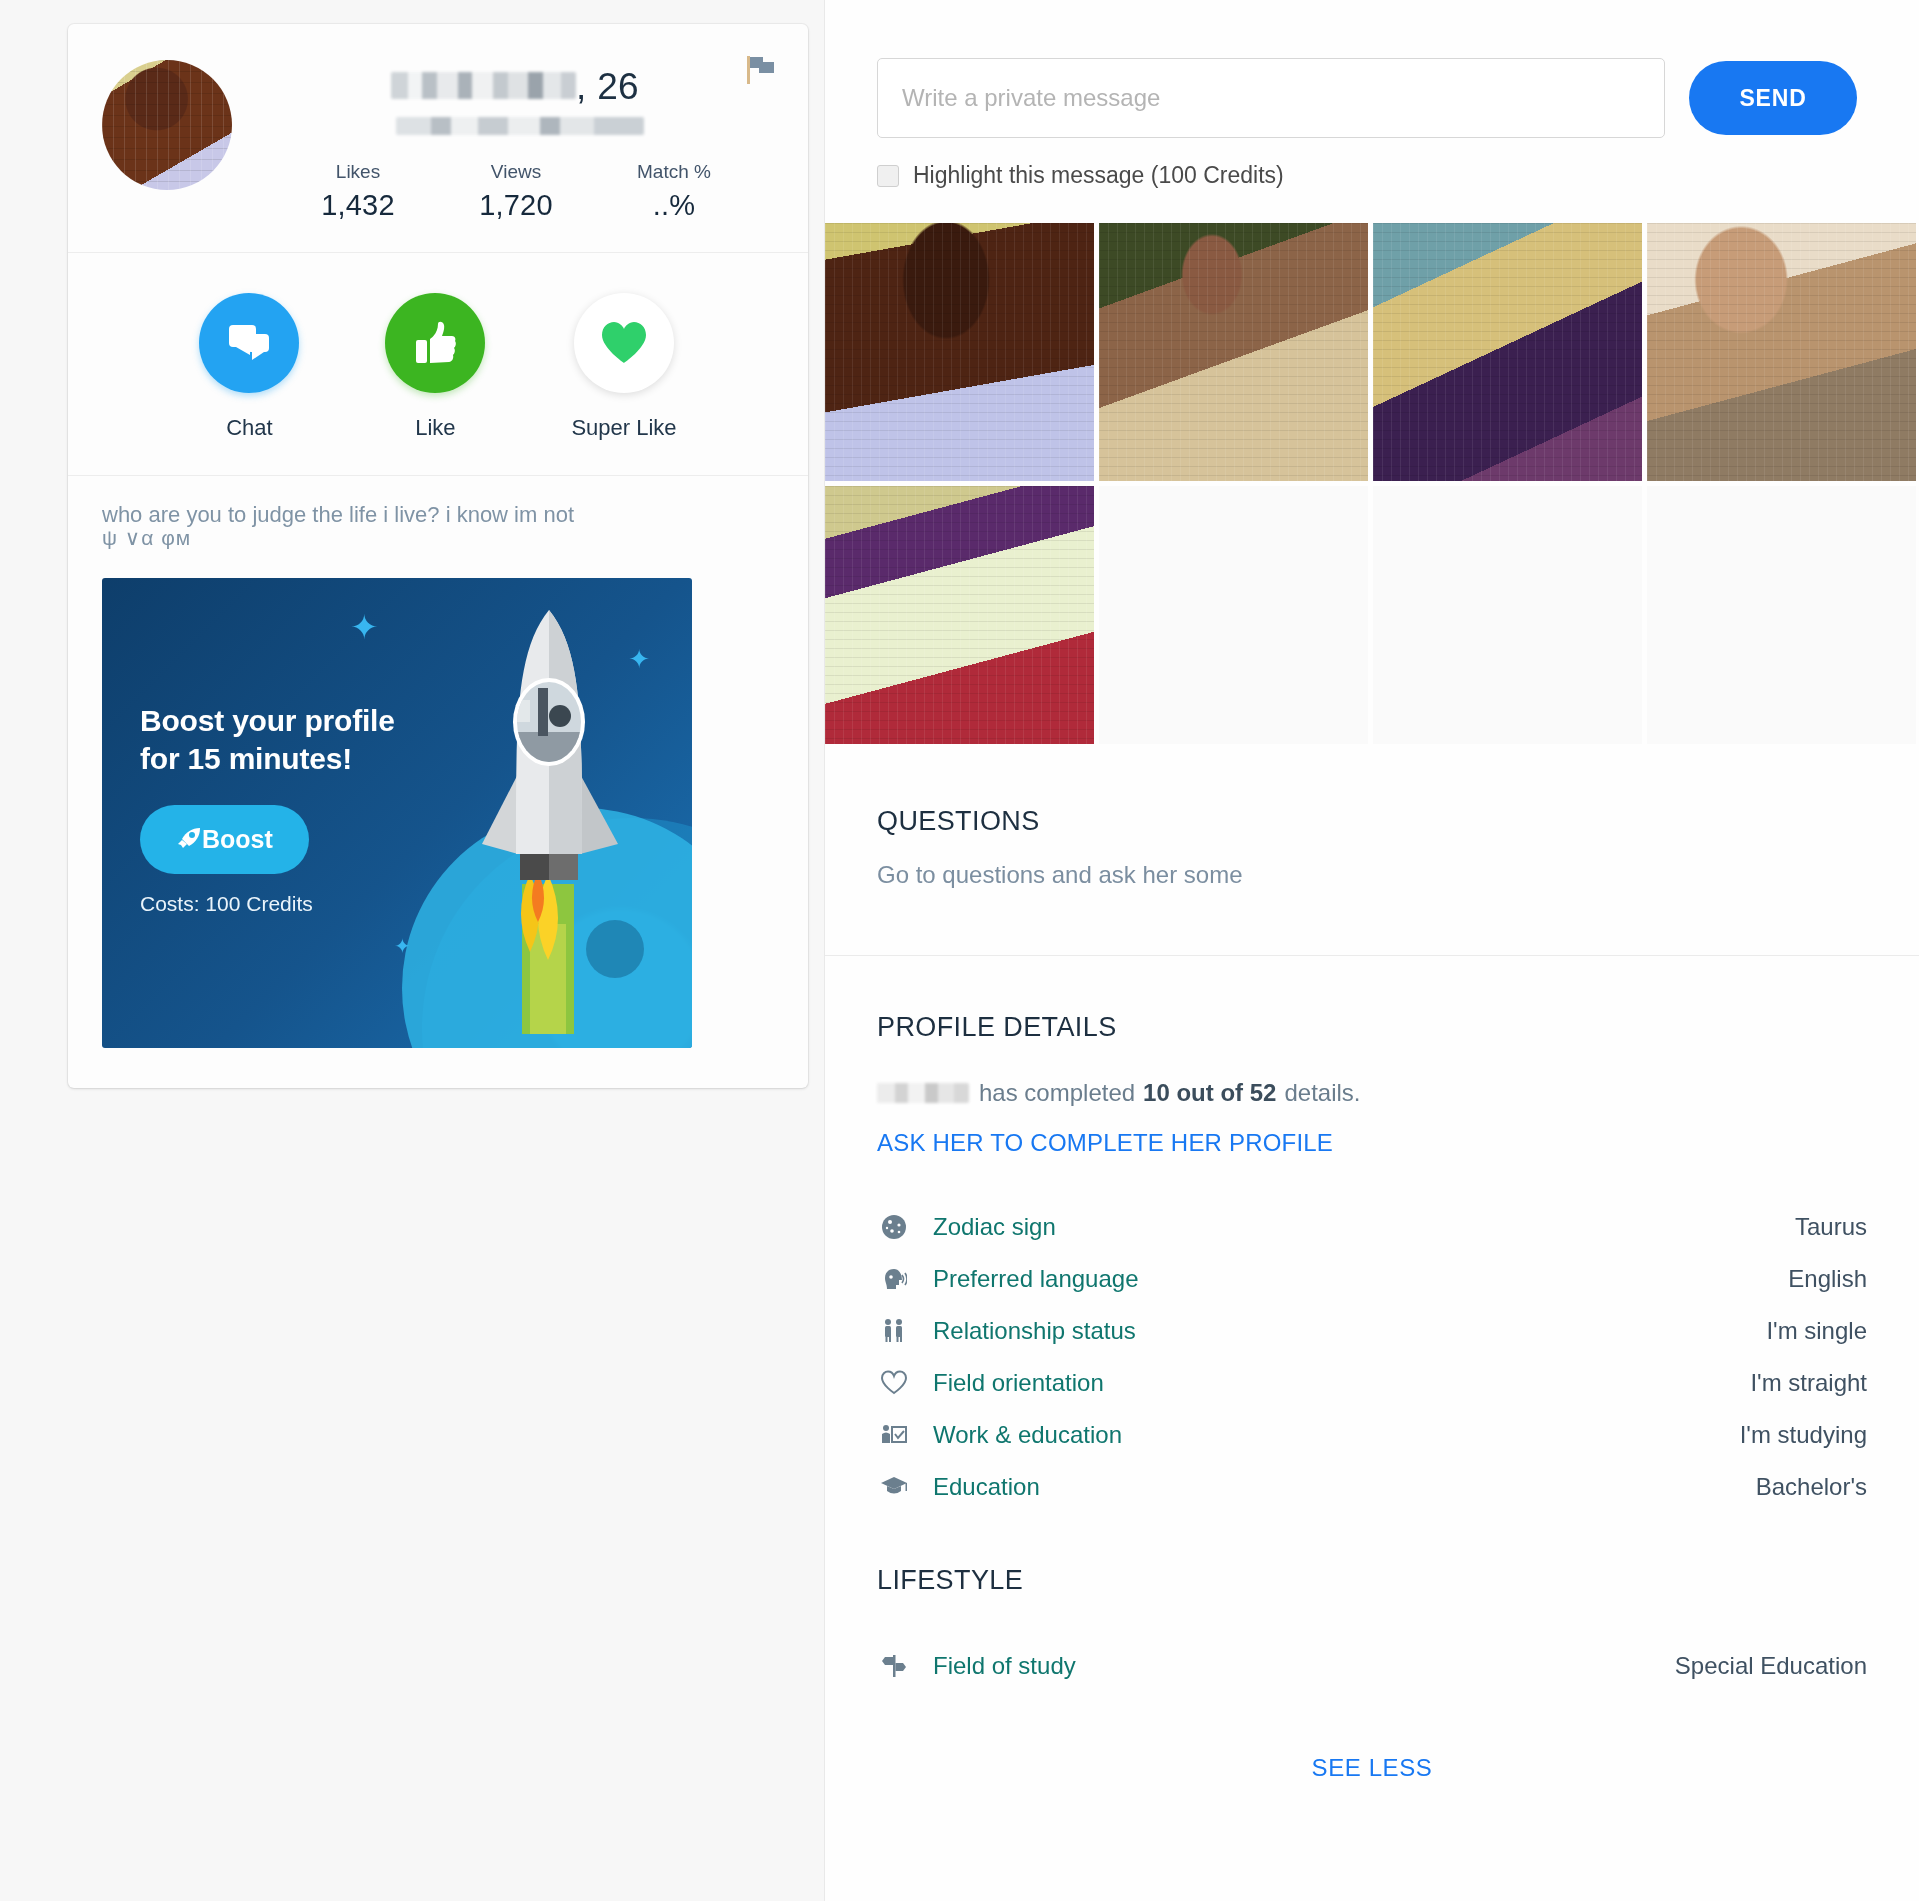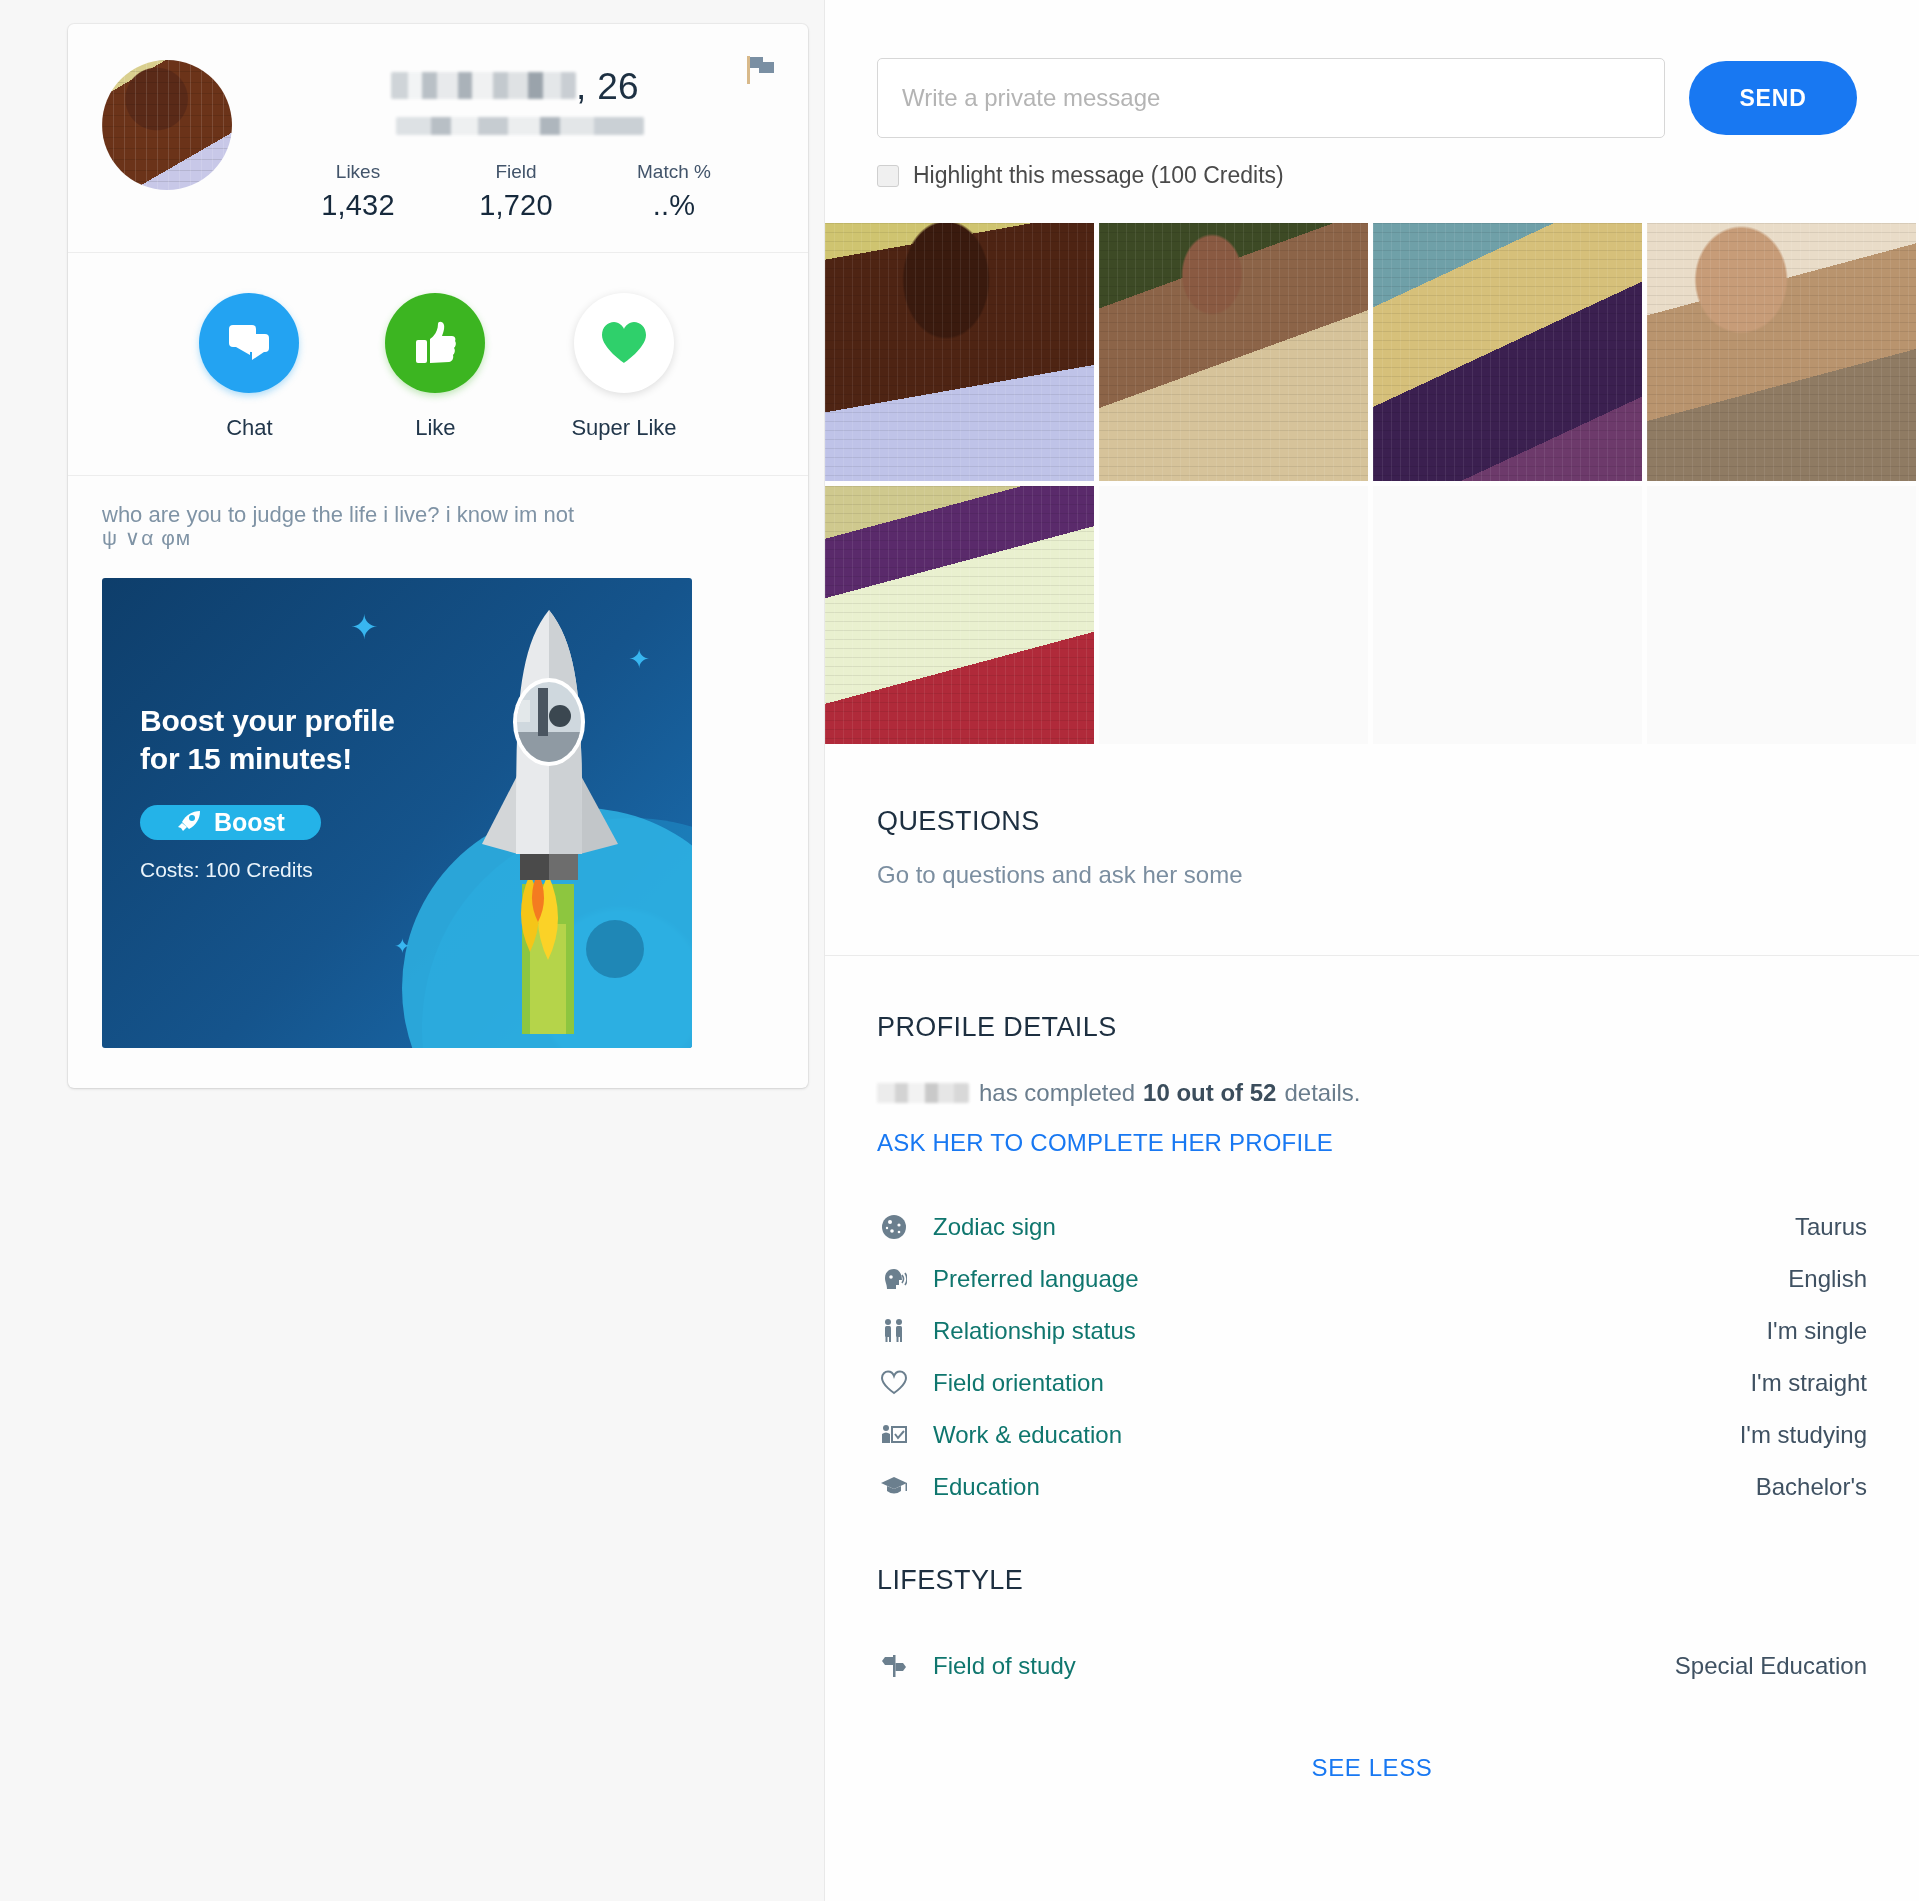--- a/index.html
+++ b/index.html
@@ -211,26 +211,25 @@
   .boost-title {
     font-size: 30px;
     font-weight: bold;
     line-height: 1.24;
     letter-spacing: -.2px;
   }
   .boost-btn {
     margin-top: 28px;
     display: inline-flex;
     align-items: center;
-    gap: 12px;
     background: #24b3e8;
     color: #fff;
     border: none;
     border-radius: 40px;
-    padding: 3px 36px;
+    padding: 20px 36px;
     font-size: 25px;
     font-weight: bold;
     font-family: "Liberation Sans", sans-serif;
     cursor: pointer;
   }
   .boost-cost {
     margin-top: 18px;
     font-size: 21px;
     color: #eaf4fb;
   }
@@ -439,21 +438,21 @@
             <span class="age">, 26</span>
           </div>
           <span class="redact-sub"></span>
 
           <div class="stats">
             <div class="stat">
               <div class="stat-label">Likes</div>
               <div class="stat-value">1,432</div>
             </div>
             <div class="stat">
-              <div class="stat-label">Field</div>
+              <div class="stat-label">Views</div>
               <div class="stat-value">1,720</div>
             </div>
             <div class="stat">
               <div class="stat-label">Match %</div>
               <div class="stat-value">..%</div>
             </div>
           </div>
         </div>
       </div>
 

